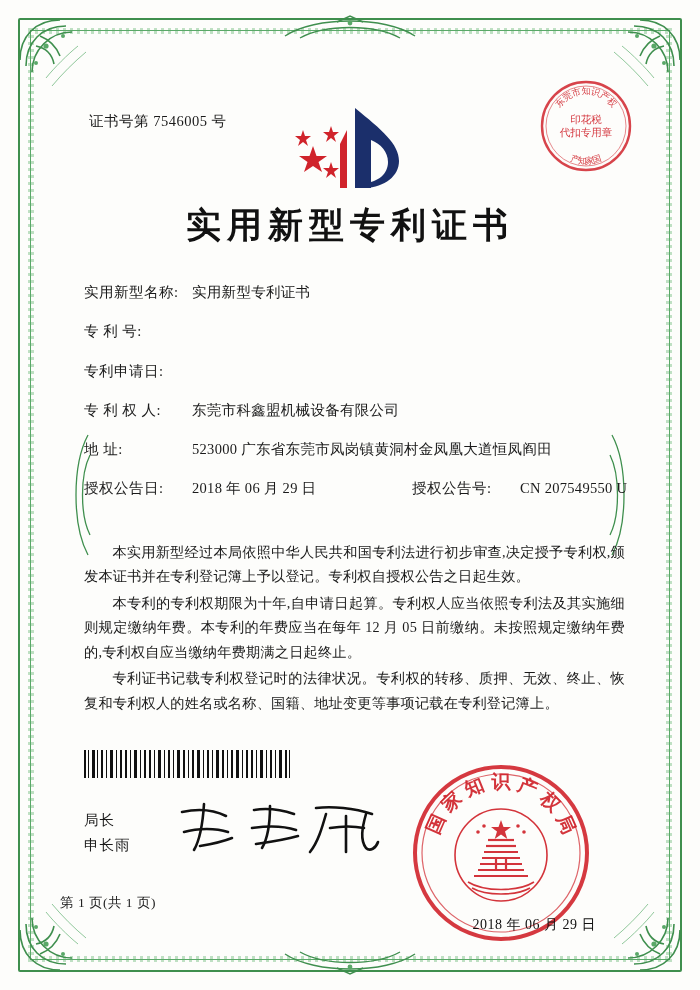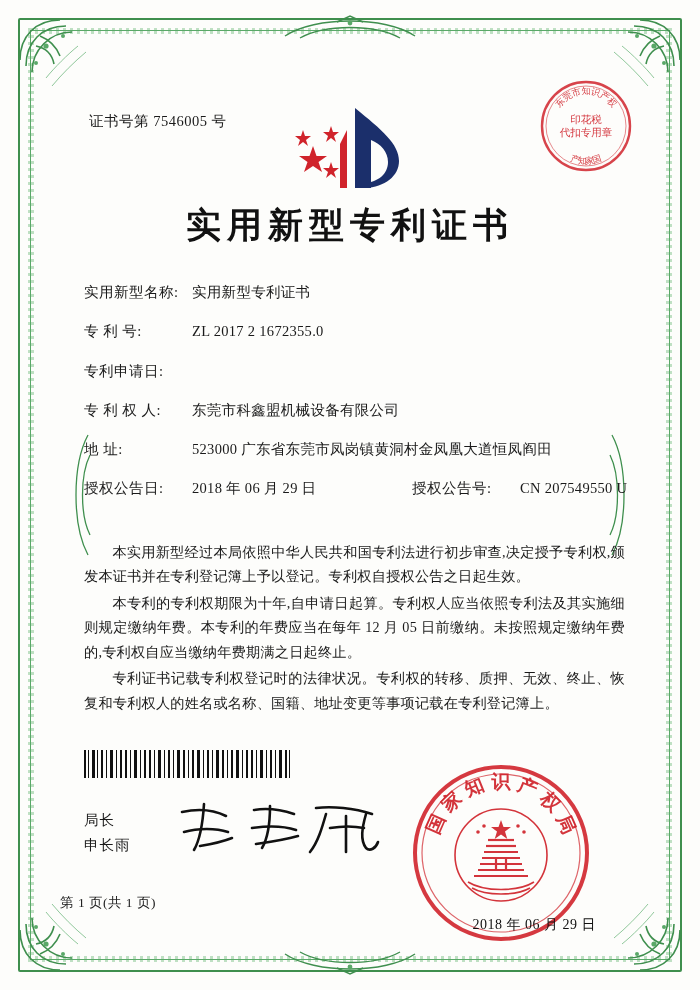--- a/index.html
+++ b/index.html
@@ -382,21 +382,20 @@
     <div class="fields">
 
       <div class="frow">
         <div class="flabel">实用新型名称:</div>
         <div class="fvalue">实用新型专利证书</div>
       </div>
 
 
       <div class="frow">
         <div class="flabel">专 利 号:</div>
-        <div class="fvalue">ZL 2017 2 1672355.0</div>
       </div>
 
       <div class="frow">
         <div class="flabel">专利申请日:</div>
       </div>
 
       <div class="frow">
         <div class="flabel">专 利 权 人:</div>
         <div class="fvalue">东莞市科鑫盟机械设备有限公司</div>
       </div>

